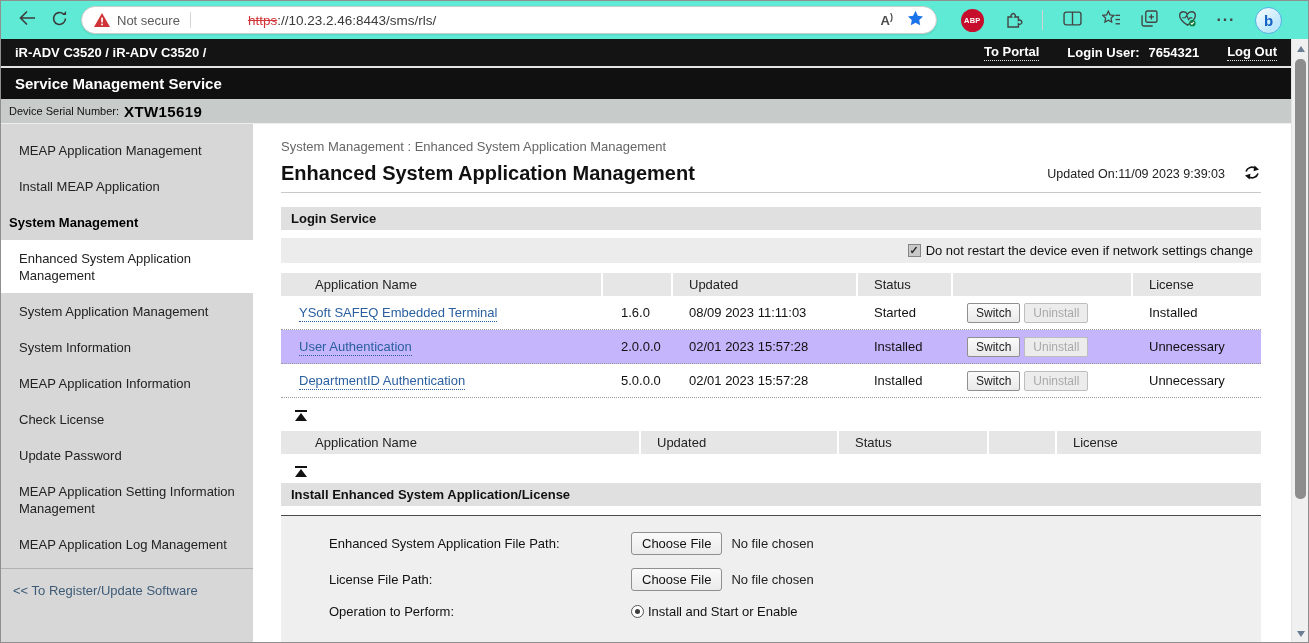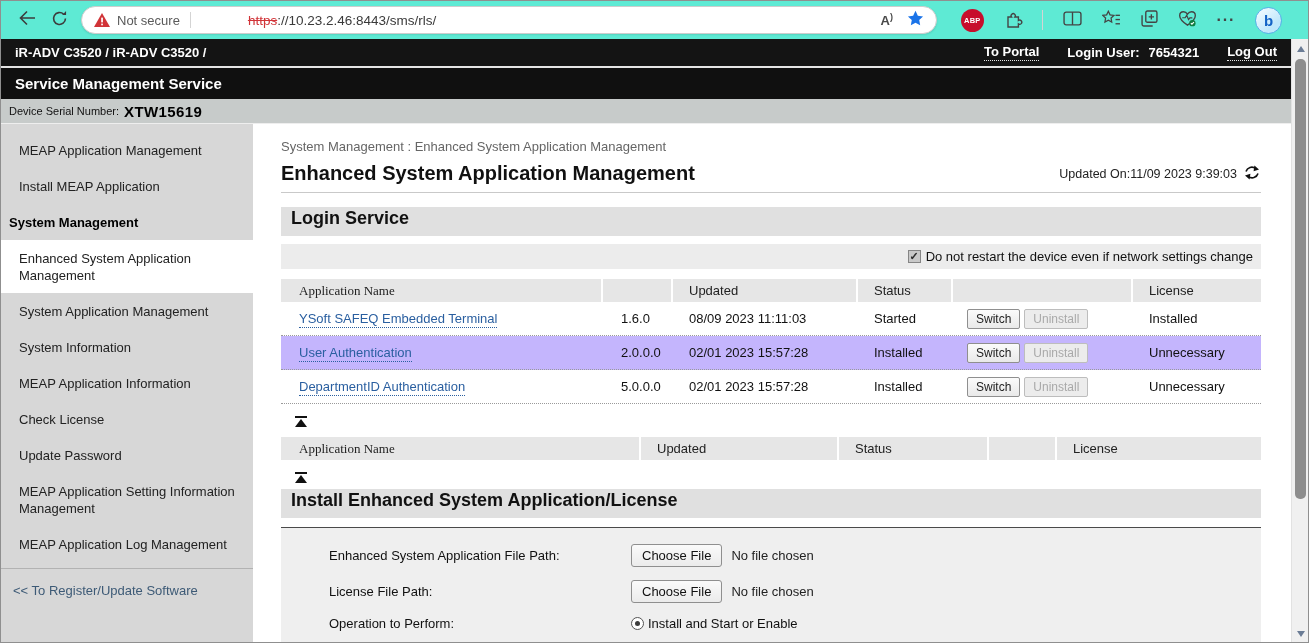--- a/index.html
+++ b/index.html
@@ -50,31 +50,31 @@
   .side-item.selected { background:#fff; }
   .side-section { font-weight:bold; color:#000; padding:10px 6px 9px 8px; line-height:17px; }
   .side-divider { border-top:1px solid #b2b2b2; margin-top:6px; }
   .side-back { padding:14px 6px 10px 12px; color:#3d5a76; cursor:pointer; }
 
   
   .main { flex:1; background:#fff; padding:0 30px 0 28px; overflow:hidden; }
   .breadcrumb { margin-top:15px; font-size:13px; color:#666; }
   .title-row { display:flex; align-items:flex-end; margin-top:8px; border-bottom:1px solid #c9c9c9; padding-bottom:7px; }
   .page-title { font-size:20px; font-weight:bold; color:#111; }
-  .updated { margin-left:auto; display:flex; align-items:center; gap:6px; font-size:12.5px; color:#222; padding-bottom:2px; }
-
-  .sect-bar { margin-top:14px; height:29px; background:#e0e0e0; font-size:18px; font-weight:bold; color:#111; line-height:23px; padding:0 10px; }
+  .updated { margin-left:auto; display:flex; align-items:center; gap:18px; font-size:12.5px; color:#222; padding-bottom:2px; }
+
+  .sect-bar { margin-top:14px; height:23px; background:#e0e0e0; font-size:13px; font-weight:bold; color:#111; line-height:23px; padding:0 10px; }
   .chk-bar { margin-top:8px; height:25px; background:#ececec; display:flex; align-items:center; justify-content:flex-end; padding-right:8px; gap:5px; font-size:13px; color:#111; }
   .chk-box { width:13px; height:13px; background:#c9c9c9; border:1px solid #858585; font-size:11px; line-height:11px; color:#2e2e2e; text-align:center; font-weight:bold; }
 
   .grid1 { display:grid; grid-template-columns:322px 70px 185px 95px 180px 1fr; }
   .grid2 { display:grid; grid-template-columns:360px 198px 150px 68px 1fr; }
   .thead { margin-top:10px; background:#e6e6e6; height:23px; align-items:center; font-size:13px; color:#222; }
   .thead > div { padding-left:16px; border-right:2px solid #fff; height:23px; line-height:23px; }
-  .thead > div:first-child { padding-left:18px;font-family:Liberation Serif, serif; }
+  .thead > div:first-child { padding-left:34px; }
   .thead > div:last-child { border-right:none; }
   .trow { height:34px; align-items:center; font-size:13px; color:#111; border-bottom:1px dotted #9a9a9a; }
   .trow.alt { background:#c4b5fd; }
   .trow > div { padding-left:16px; }
   .trow > div:first-child, .trow > div.vcell { padding-left:18px; }
   .app-link { color:#2a5fa0; border-bottom:1px dotted #2a5fa0; padding-bottom:1px; cursor:pointer; }
   .btn-cell { display:flex; gap:4px; padding-left:14px !important; }
   .sbtn { font-size:12px; padding:2px 8px; background:linear-gradient(#fbfbfb,#e9e9e9); border:1px solid #8f8f8f; border-radius:2px; color:#222; cursor:pointer; font-family:inherit; }
   .sbtn.disabled { background:#ececec; color:#a9a9a9; border-color:#bdbdbd; cursor:default; }
 

